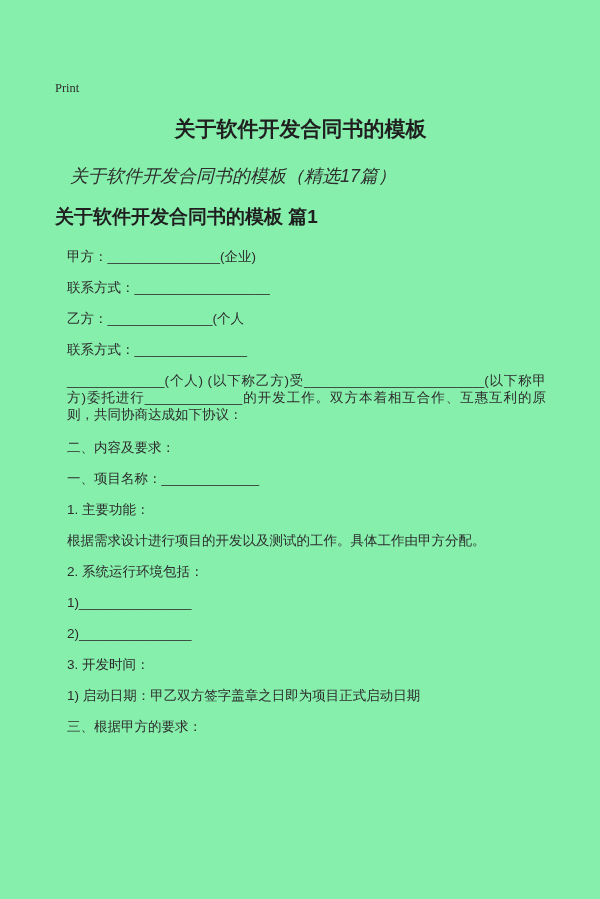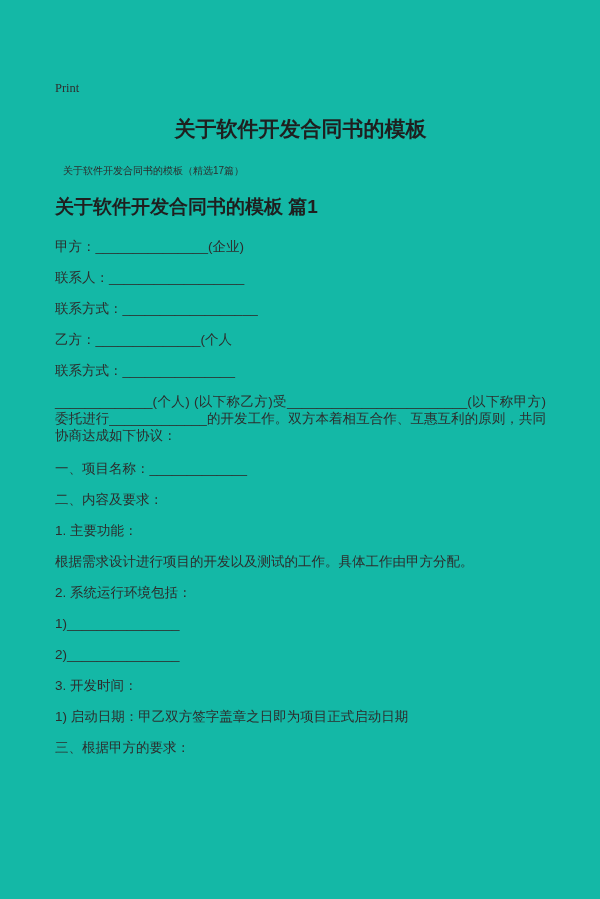--- a/index.html
+++ b/index.html
@@ -1,20 +1,20 @@
 <!DOCTYPE html>
 <html><head>
 <meta charset="utf-8">
 <style>
   html, body { margin: 0; padding: 0; }
   .page {
     position: relative;
     width: 600px;
     height: 899px;
-    background: #14b8a6;
+    background: #86efac;
     color: #2d2d2d;
     font-family: "Liberation Sans", sans-serif;
     overflow: hidden;
     box-sizing: border-box;
   }
   .inner {
     padding: 78px 54px 0 55px;
   }
   .print-label {
     display: inline-block;
@@ -25,32 +25,33 @@
     cursor: pointer;
   }
   .doc-title {
     font-size: 21px;
     font-weight: bold;
     text-align: center;
     margin: 19px 0 0 0;
     color: #1f1f1f;
   }
   .doc-subtitle {
-    font-size: 10px;
+    font-size: 18px;
     font-weight: normal;
-    margin: 21px 0 0 8px;
+    margin: 21px 0 0 15px;
     color: #2d2d2d;
+    font-style: italic;
   }
   .doc-heading {
     font-size: 19px;
     font-weight: bold;
     margin: 16px 0 0 0;
     color: #1f1f1f;
   }
-  .body-block { margin-top: 18px; }
+  .body-block { margin-top: 18px; margin-left: 12px; }
   p.line {
     font-size: 13.5px;
     line-height: 17px;
     margin: 0 0 14px 0;
     color: #2d2d2d;
   }
   p.justify { text-align: justify; }
   p.wrap2 { margin-bottom: 16px; }
 </style>
 </head>
@@ -62,27 +63,26 @@
     <span class="print-label">Print</span>
 
     <h1 class="doc-title">关于软件开发合同书的模板</h1>
 
     <p class="doc-subtitle">关于软件开发合同书的模板（精选17篇）</p>
 
     <h2 class="doc-heading">关于软件开发合同书的模板 篇1</h2>
 
     <div class="body-block">
       <p class="line">甲方：_______________(企业)</p>
-      <p class="line">联系人：__________________</p>
       <p class="line">联系方式：__________________</p>
       <p class="line">乙方：______________(个人</p>
       <p class="line">联系方式：_______________</p>
       <p class="line justify wrap2">_____________(个人) (以下称乙方)受________________________(以下称甲方)委托进行_____________的开发工作。双方本着相互合作、互惠互利的原则，共同协商达成如下协议：</p>
+      <p class="line">二、内容及要求：</p>
       <p class="line">一、项目名称：_____________</p>
-      <p class="line">二、内容及要求：</p>
       <p class="line">1. 主要功能：</p>
       <p class="line">根据需求设计进行项目的开发以及测试的工作。具体工作由甲方分配。</p>
       <p class="line">2. 系统运行环境包括：</p>
       <p class="line">1)_______________</p>
       <p class="line">2)_______________</p>
       <p class="line">3. 开发时间：</p>
       <p class="line">1) 启动日期：甲乙双方签字盖章之日即为项目正式启动日期</p>
       <p class="line">三、根据甲方的要求：</p>
     </div>
 

